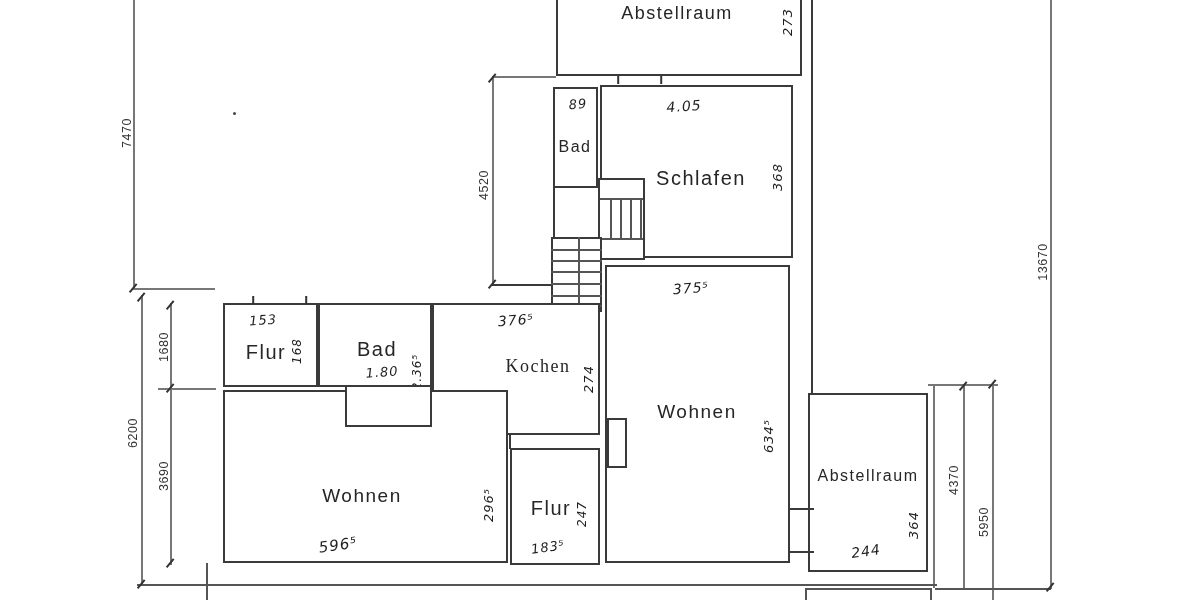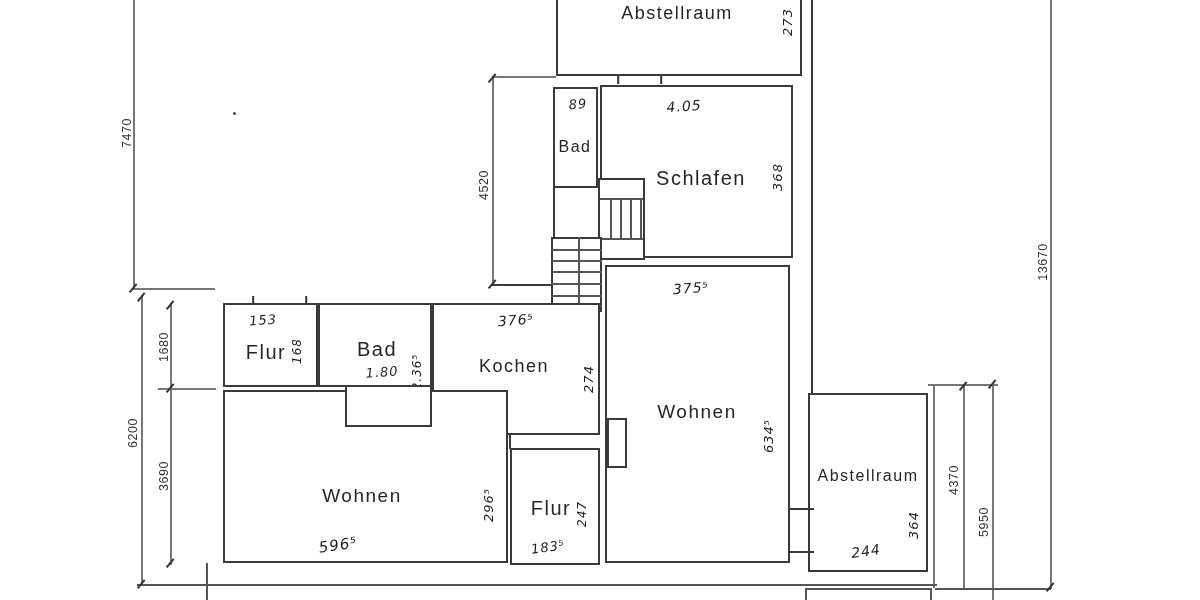--- a/index.html
+++ b/index.html
@@ -87,21 +87,21 @@
   <div class="plabel" style="left:266px;top:352px;">Flur</div>
   <div class="hwv" style="left:297px;top:351px;font-size:12px;">168</div>
 
   <div class="room" style="left:318px;top:303px;width:114px;height:84px;"></div>
   <div class="plabel" style="left:377px;top:349px;">Bad</div>
   <div class="hw" style="left:382px;top:372px;font-size:13px;">1.80</div>
   <div class="hwv" style="left:417px;top:372px;font-size:12px;">2.36⁵</div>
 
   <div class="room" style="left:432px;top:303px;width:168px;height:132px;"></div>
   <div class="hw" style="left:516px;top:320px;">376⁵</div>
-  <div class="plabel" style="left:514px;top:366px;font-size:18px;">Kochen</div>
+  <div class="plabel" style="left:538px;top:366px;font-size:18px;font-family:Liberation Serif, serif;">Kochen</div>
   <div class="hwv" style="left:588px;top:379px;">274</div>
 
   <div class="room" style="left:223px;top:390px;width:285px;height:173px;"></div>
   <div class="room" style="left:345px;top:385px;width:87px;height:42px;"></div>
   <div class="plabel" style="left:362px;top:496px;font-size:19px;">Wohnen</div>
   <div class="hw hw2" style="left:338px;top:545px;font-size:15px;">596⁵</div>
   <div class="hwv" style="left:488px;top:505px;">296⁵</div>
 
   <div class="room" style="left:510px;top:448px;width:90px;height:117px;"></div>
   <div class="plabel" style="left:551px;top:508px;">Flur</div>

